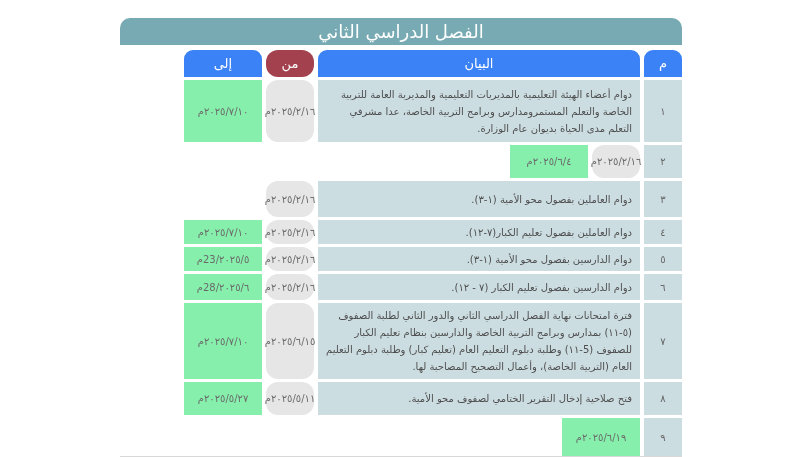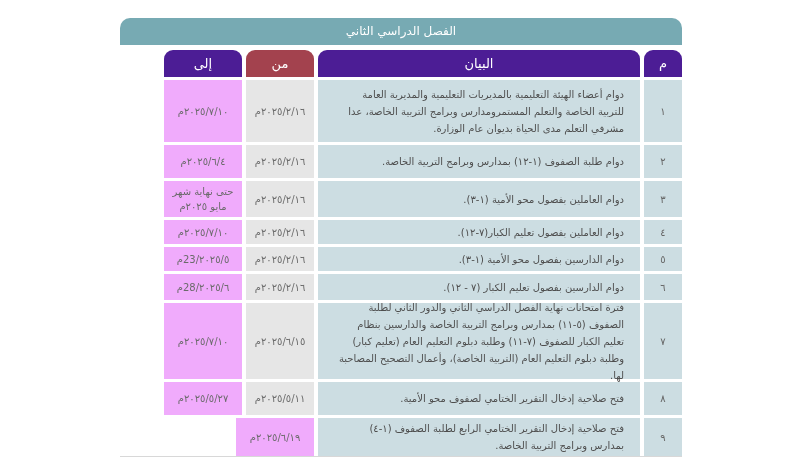--- a/index.html
+++ b/index.html
@@ -16,43 +16,43 @@
       left: 120px;
       top: 18px;
       width: 562px;
       direction: rtl;
     }
     .title-bar {
       height: 27px;
       background: #77aab3;
       border-radius: 10px 10px 0 0;
       color: #ffffff;
-      font-size: 12px;
+      font-size: 18px;
       text-align: center;
       line-height: 27px;
     }
     .head-row {
       display: flex;
       flex-direction: row;
       gap: 4px;
       margin-top: 5px;
       height: 27px;
     }
     .hcell {
       color: #ffffff;
       font-size: 13px;
       text-align: center;
       line-height: 27px;
       border-radius: 9px 9px 0 0;
     }
     .c-num { width: 38px; }
     .c-desc { width: 322px; }
-    .c-from { width: 68px; }
+    .c-from { width: 48px; border-radius: 12px; }
     .c-to { width: 78px; }
-    .h-green { background: #4c1d95; }
+    .h-green { background: #3b82f6; }
     .h-red { background: #a3424e; }
 
     .rows { margin-top: 0; }
     .row {
       display: flex;
       flex-direction: row;
       gap: 4px;
       margin-top: 3px;
     }
     .cell {
@@ -62,33 +62,33 @@
       color: #5a5a5a;
       box-sizing: border-box;
     }
     .cell.num {
       background: #ccdde2;
       justify-content: center;
       color: #666;
     }
     .cell.desc {
       background: #ccdde2;
-      padding: 3px 16px;
+      padding: 3px 8px;
       line-height: 17px;
       justify-content: flex-start;
       text-align: right;
       color: #4e4e4e;
     }
     .cell.from {
       background: #e6e6e6;
       justify-content: center;
       color: #6a6a6a;
     }
     .cell.to {
-      background: #f0abfc;
+      background: #86efac;
       justify-content: center;
       text-align: center;
       color: #6a6a6a;
       line-height: 15px;
     }
     .bottom-line {
       height: 2px;
       background: #d8d8d8;
       margin-top: 0;
     }
@@ -108,29 +108,27 @@
 
   <div class="rows" id="rows">
       <div class="row" style="height: 62px;">
         <div class="cell num c-num">١</div>
         <div class="cell desc c-desc">دوام أعضاء الهيئة التعليمية بالمديريات التعليمية والمديرية العامة للتربية الخاصة والتعلم المستمرومدارس وبرامج التربية الخاصة، عدا مشرفي التعلم مدى الحياة بديوان عام الوزارة.</div>
         <div class="cell from c-from">٢٠٢٥/٢/١٦م</div>
         <div class="cell to c-to">٢٠٢٥/٧/١٠م</div>
       </div>
       <div class="row" style="height: 33px;">
         <div class="cell num c-num">٢</div>
-        <div class="cell desc c-desc">دوام طلبة الصفوف (١-١٢) بمدارس وبرامج التربية الخاصة.</div>
         <div class="cell from c-from">٢٠٢٥/٢/١٦م</div>
         <div class="cell to c-to">٢٠٢٥/٦/٤م</div>
       </div>
       <div class="row" style="height: 36px;">
         <div class="cell num c-num">٣</div>
         <div class="cell desc c-desc">دوام العاملين بفصول محو الأمية (١-٣).</div>
         <div class="cell from c-from">٢٠٢٥/٢/١٦م</div>
-        <div class="cell to c-to">حتى نهاية شهر مايو ٢٠٢٥م</div>
       </div>
       <div class="row" style="height: 24px;">
         <div class="cell num c-num">٤</div>
         <div class="cell desc c-desc">دوام العاملين بفصول تعليم الكبار(٧-١٢).</div>
         <div class="cell from c-from">٢٠٢٥/٢/١٦م</div>
         <div class="cell to c-to">٢٠٢٥/٧/١٠م</div>
       </div>
       <div class="row" style="height: 24px;">
         <div class="cell num c-num">٥</div>
         <div class="cell desc c-desc">دوام الدارسين بفصول محو الأمية (١-٣).</div>
@@ -138,30 +136,29 @@
         <div class="cell to c-to">٢٠٢٥/٥/23م</div>
       </div>
       <div class="row" style="height: 26px;">
         <div class="cell num c-num">٦</div>
         <div class="cell desc c-desc">دوام الدارسين بفصول تعليم الكبار (٧ - ١٢).</div>
         <div class="cell from c-from">٢٠٢٥/٢/١٦م</div>
         <div class="cell to c-to">٢٠٢٥/٦/28م</div>
       </div>
       <div class="row" style="height: 76px;">
         <div class="cell num c-num">٧</div>
-        <div class="cell desc c-desc">فترة امتحانات نهاية الفصل الدراسي الثاني والدور الثاني لطلبة الصفوف (٥-١١) بمدارس وبرامج التربية الخاصة والدارسين بنظام تعليم الكبار للصفوف (٧-١١) وطلبة دبلوم التعليم العام (تعليم كبار) وطلبة دبلوم التعليم العام (التربية الخاصة)، وأعمال التصحيح المصاحبة لها.</div>
+        <div class="cell desc c-desc">فترة امتحانات نهاية الفصل الدراسي الثاني والدور الثاني لطلبة الصفوف (٥-١١) بمدارس وبرامج التربية الخاصة والدارسين بنظام تعليم الكبار للصفوف (5-١١) وطلبة دبلوم التعليم العام (تعليم كبار) وطلبة دبلوم التعليم العام (التربية الخاصة)، وأعمال التصحيح المصاحبة لها.</div>
         <div class="cell from c-from">٢٠٢٥/٦/١٥م</div>
         <div class="cell to c-to">٢٠٢٥/٧/١٠م</div>
       </div>
       <div class="row" style="height: 33px;">
         <div class="cell num c-num">٨</div>
         <div class="cell desc c-desc">فتح صلاحية إدخال التقرير الختامي لصفوف محو الأمية.</div>
         <div class="cell from c-from">٢٠٢٥/٥/١١م</div>
         <div class="cell to c-to">٢٠٢٥/٥/٢٧م</div>
       </div>
       <div class="row" style="height: 38px;">
         <div class="cell num c-num">٩</div>
-        <div class="cell desc c-desc">فتح صلاحية إدخال التقرير الختامي الرابع لطلبة الصفوف (١-٤) بمدارس وبرامج التربية الخاصة.</div>
         <div class="cell to c-to">٢٠٢٥/٦/١٩م</div>
       </div>
     </div>
   <div class="bottom-line"></div>
 </div>
 
 </body></html>

